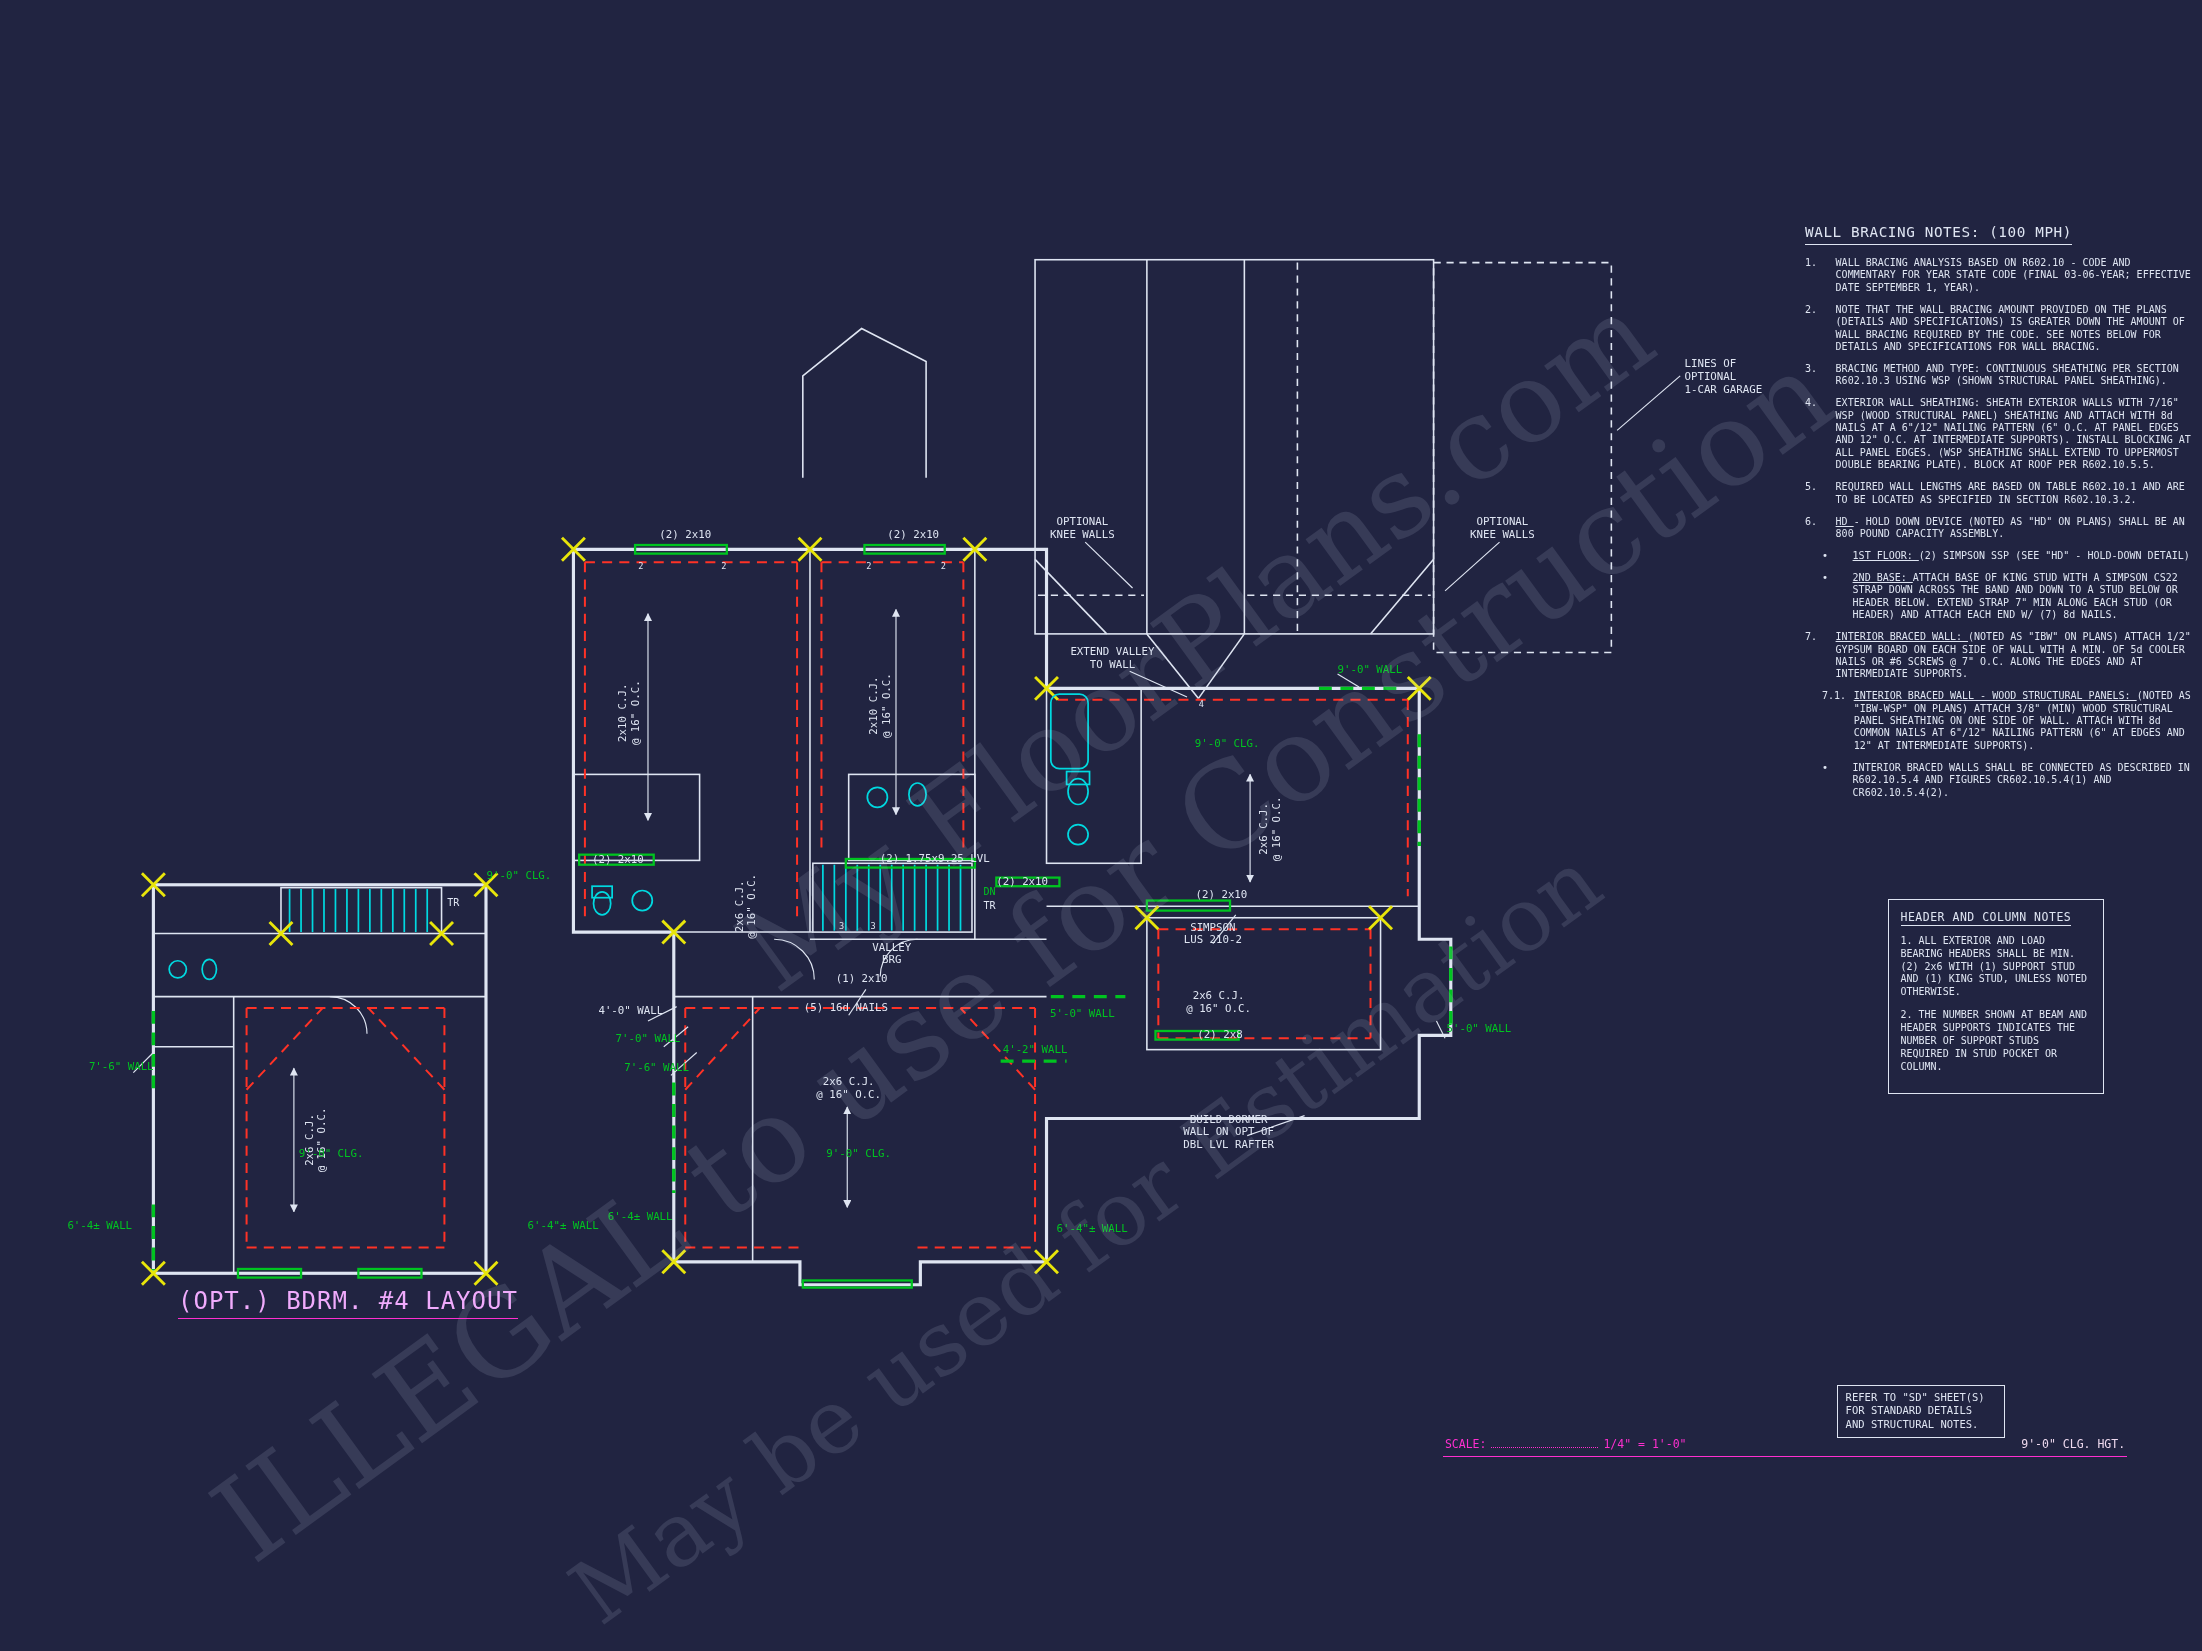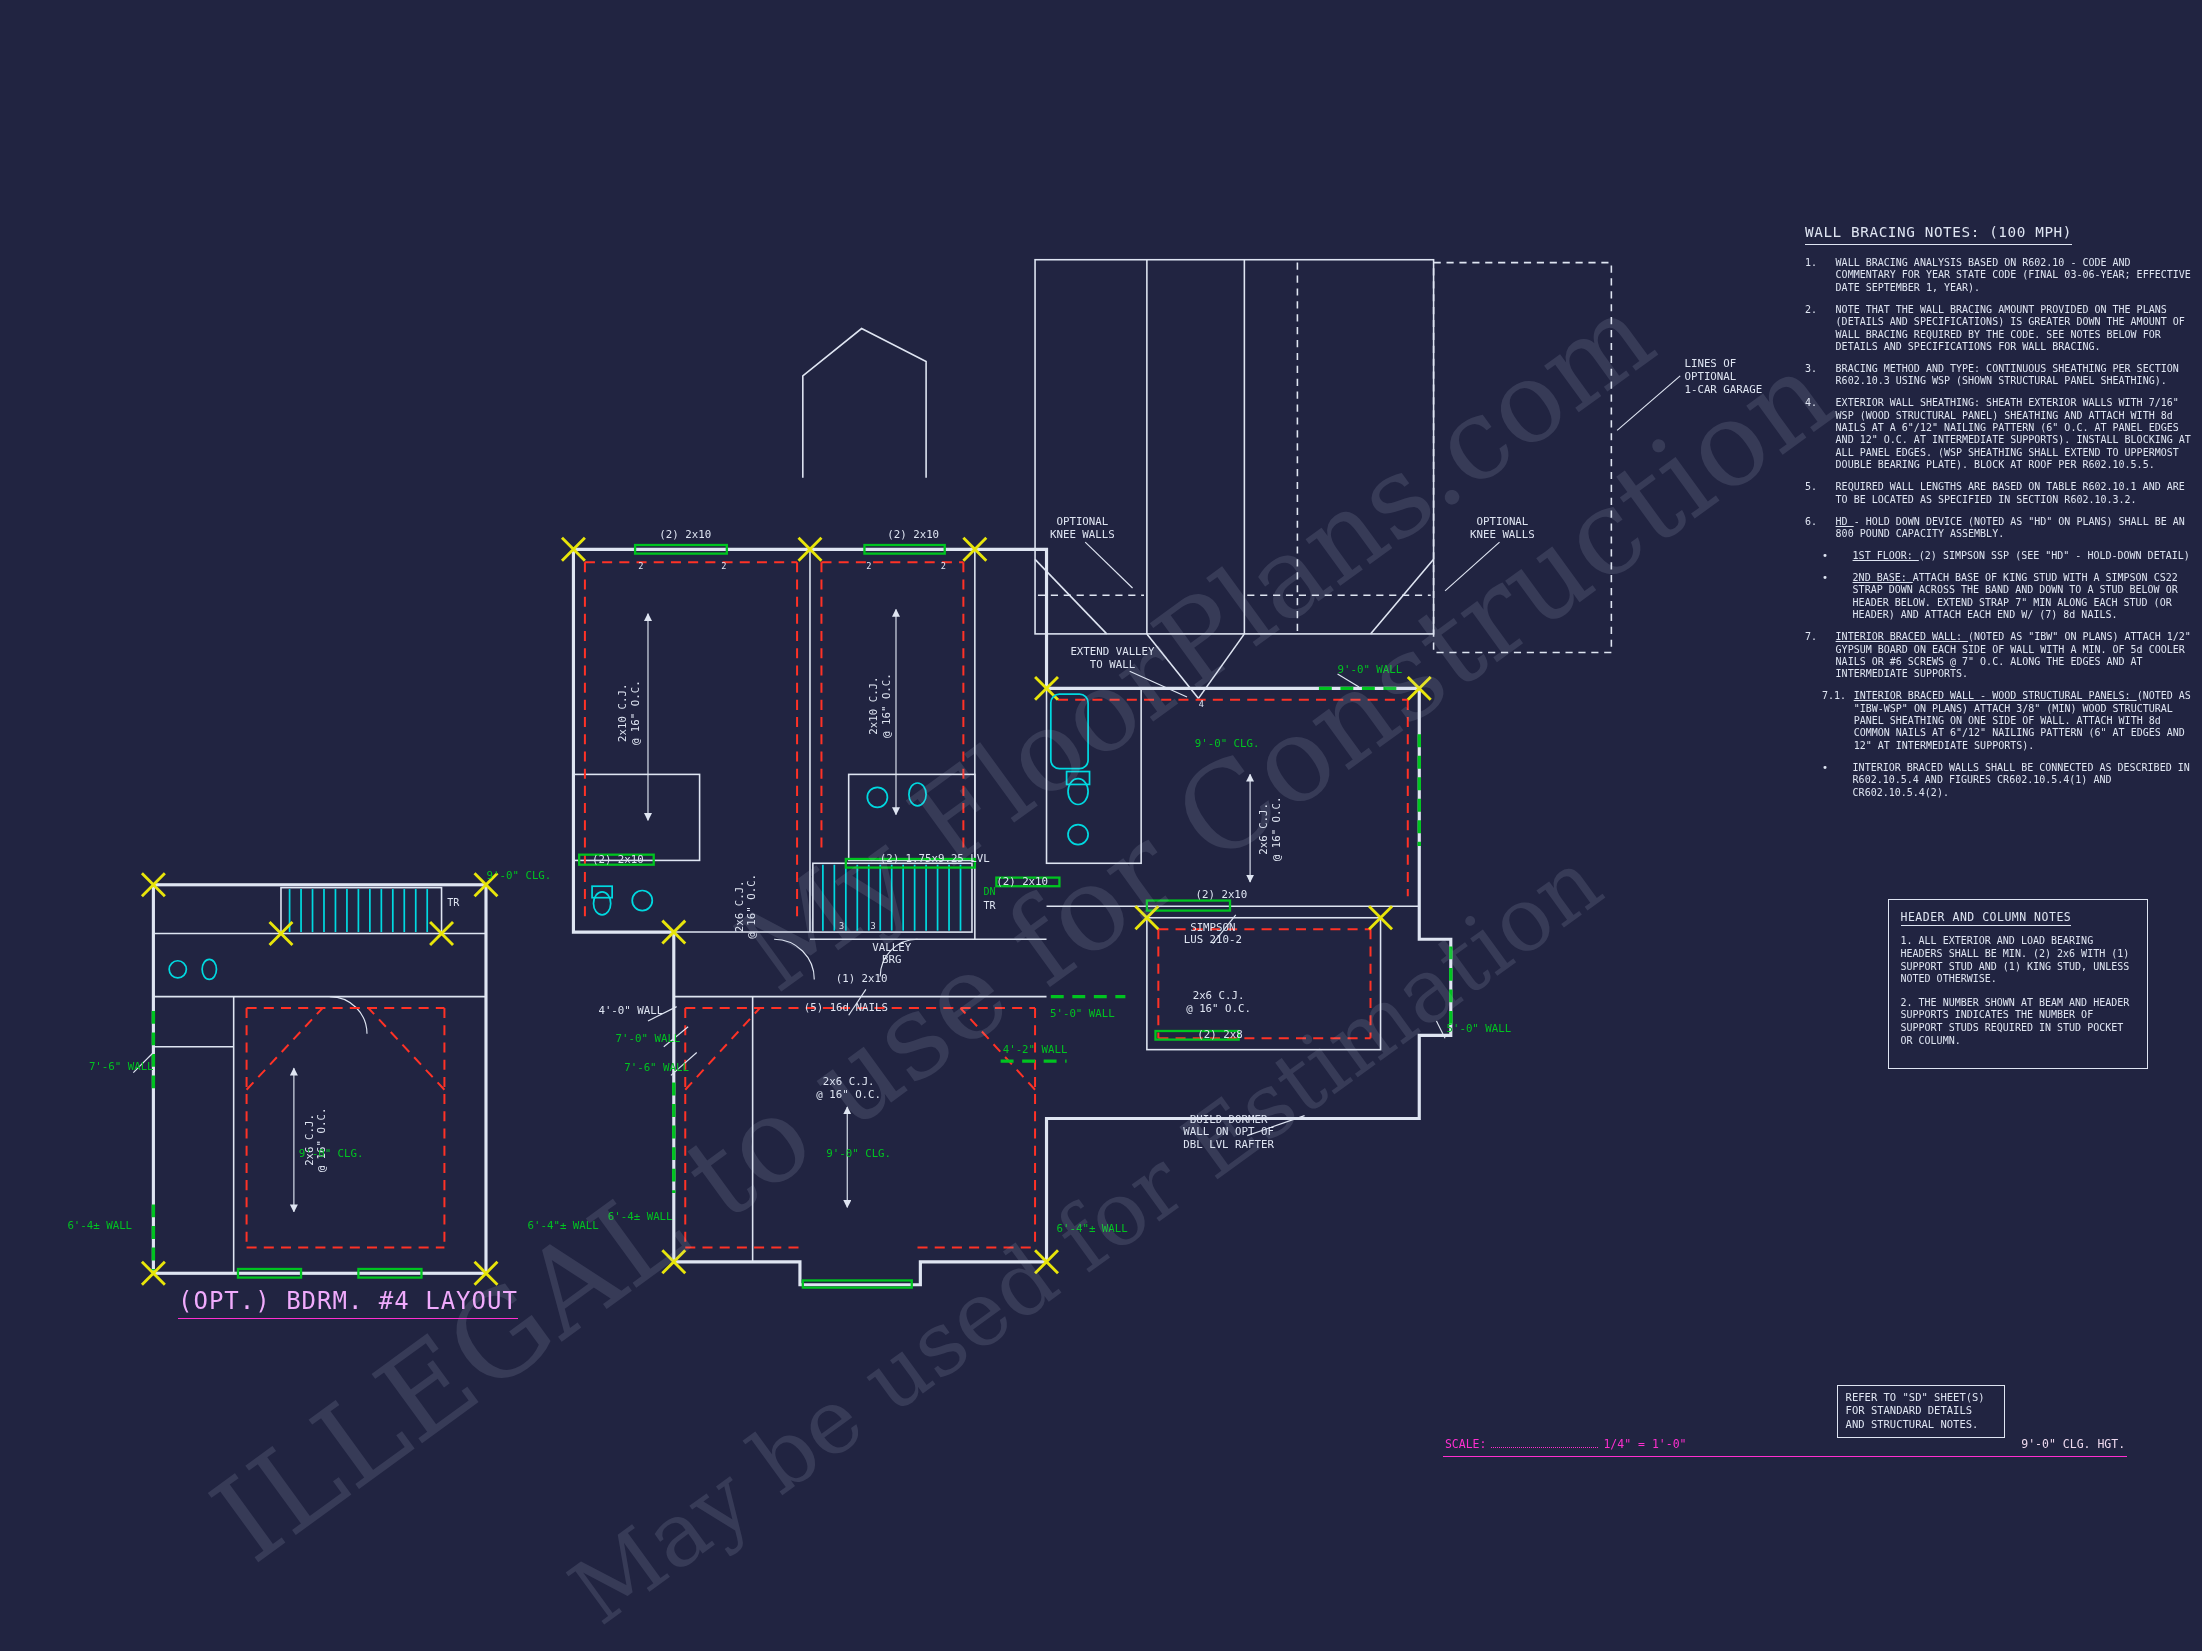--- a/index.html
+++ b/index.html
@@ -17,21 +17,21 @@
 .cy{stroke:#00d9e0;stroke-width:1.2;fill:none}
 .yel{stroke:#e8e50a;stroke-width:2;fill:none}
 .wm{fill:#c9d2ea;opacity:.13;font-family:"DejaVu Serif",serif}
 .overlay{position:absolute}
 .bracing-notes{left:1805px;top:224px;width:386px;font-size:10px;line-height:1.24}
 .notes-title{font-size:14.3px;letter-spacing:0.6px;border-bottom:1.4px solid #dfe5f2;display:inline-block;padding-bottom:1.9px;margin-bottom:12.4px}
 .note-item{display:flex;gap:7.6px;margin-bottom:9.6px}
 .note-item.indent{margin-left:17px}
 .note-num{min-width:23px;flex:none}
 .u{text-decoration:underline}
-.hc-notes{left:1888px;top:899px;width:260px;border:1.4px solid #dfe5f2;padding:9.6px 11.5px;font-size:10px;line-height:1.28}
+.hc-notes{left:1888px;top:899px;width:216px;border:1.4px solid #dfe5f2;padding:9.6px 11.5px;font-size:10px;line-height:1.28}
 .hc-title{font-size:11.5px;border-bottom:1.1px solid #dfe5f2;display:inline-block;margin-bottom:8.6px;padding-bottom:1px;letter-spacing:0.5px}
 .hc-notes p{margin:0 0 10.5px}
 .refer-box{left:1837px;top:1385px;width:168px;border:1.1px solid #dfe5f2;padding:4.8px 7.6px;font-size:10.5px;line-height:1.3;white-space:pre-line}
 .opt-label{left:178px;top:1287px;font-size:24px;letter-spacing:1px;color:#f0abfc;border-bottom:1.9px solid #ff2fd0;padding-bottom:2.9px}
 .titleblock{left:1443px;top:1434px;width:684px;color:#ff2fd0}
 .sheet-title{font-size:30px;white-space:nowrap;border-bottom:2.4px solid #ff2fd0;padding-bottom:3.8px;letter-spacing:0.5px}
 .scale-row{display:flex;align-items:baseline;gap:5px;font-size:11.5px;border-bottom:1.9px solid #ff2fd0;padding:2.9px 1.9px 4.8px}
 .dots{flex:0 0 107px;border-bottom:1.9px dotted #ff2fd0;height:8.6px}
 .fill{flex:1}
 .clg{color:#eed9ee}

